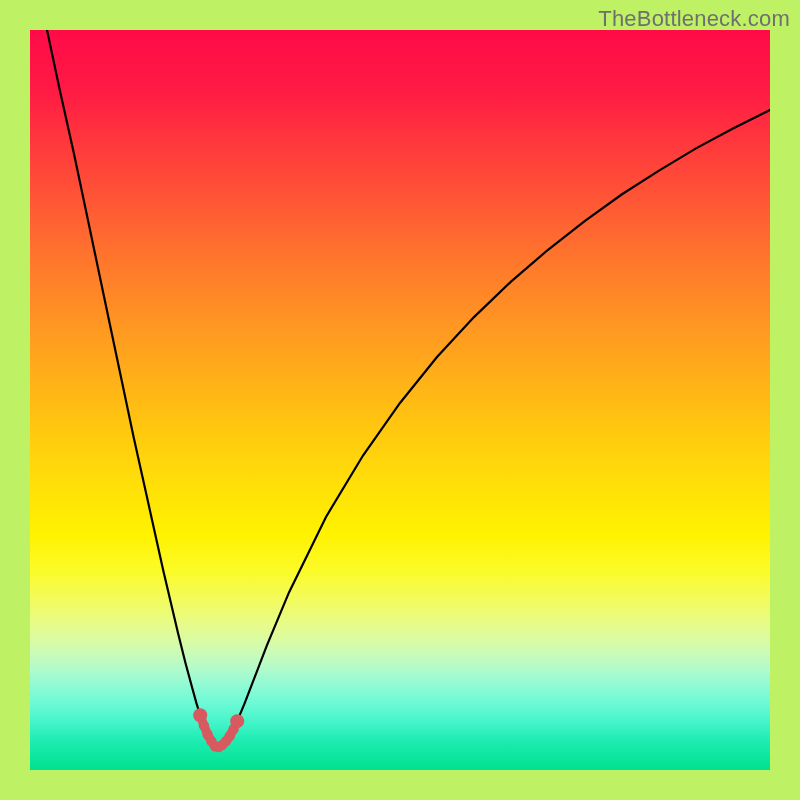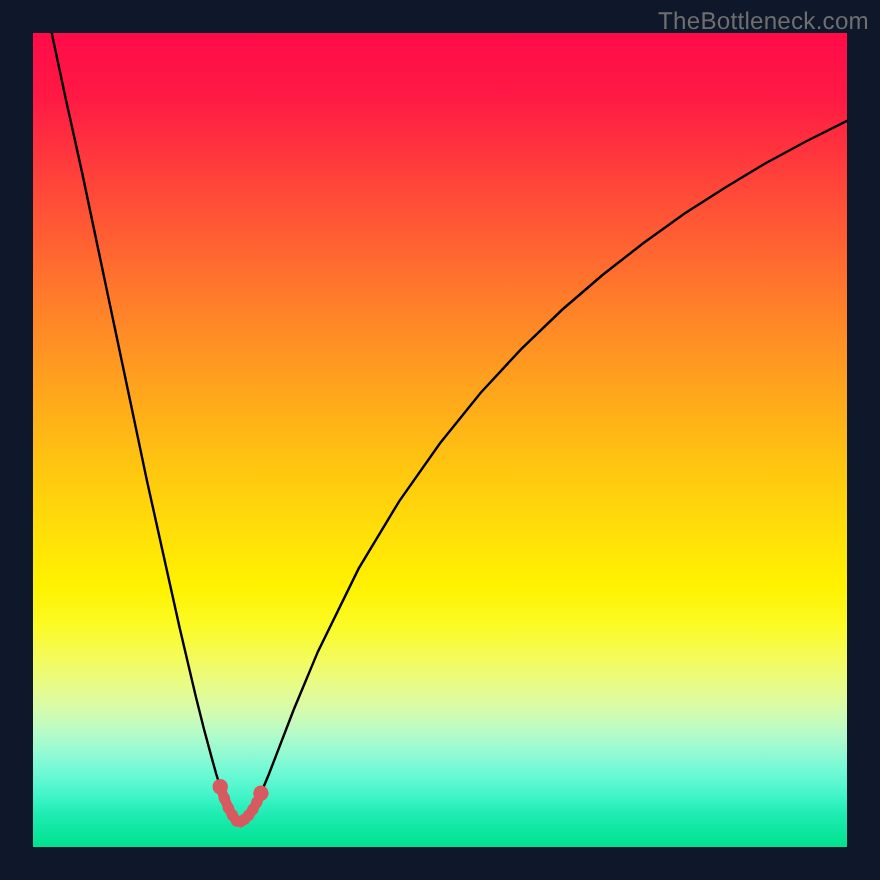--- a/index.html
+++ b/index.html
@@ -10,21 +10,21 @@
     background: #000;
     overflow: hidden;
     font-family: Arial, Helvetica, sans-serif;
   }
   .frame {
     position: absolute;
     left: 0;
     top: 0;
     width: 800px;
     height: 800px;
-    background: #0f172a;
+    background: #bef264;
     text-align: center;
   }
   .watermark {
     position: absolute;
     top: 6px;
     right: 10px;
     color: #6f6f6f;
     font-size: 22px;
     letter-spacing: 0.2px;
     z-index: 50;

